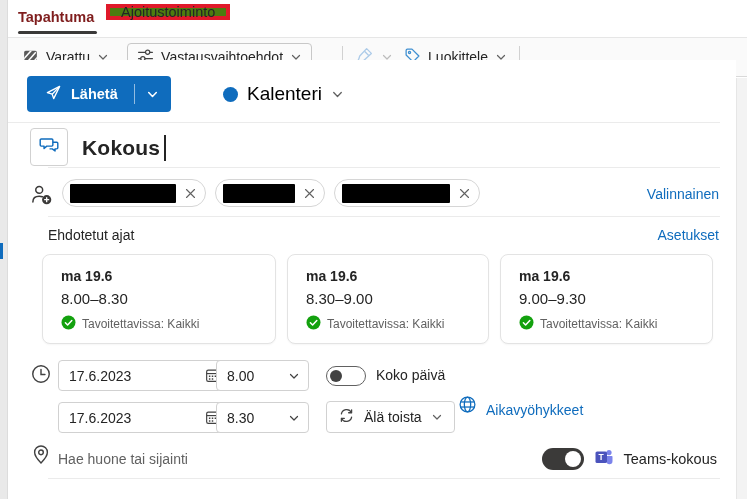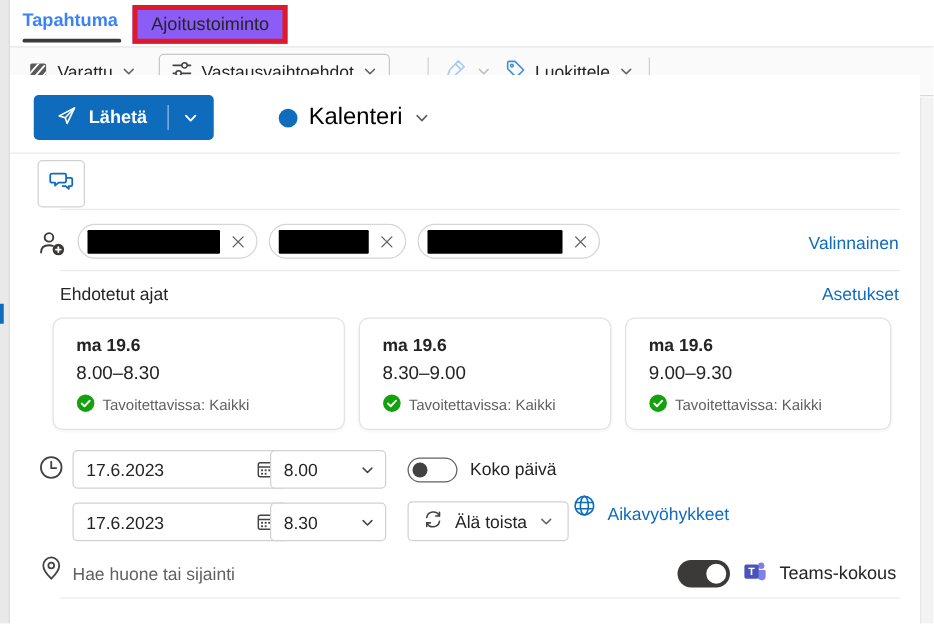--- a/index.html
+++ b/index.html
@@ -6,23 +6,23 @@
   body { font-family: "Liberation Sans", sans-serif; background: #fff; }
   .screen { position: relative; width: 747px; height: 499px; background: #fff; overflow: hidden; color: #242424; }
 
   
   .left-gutter { position: absolute; left: 0; top: 0; width: 8px; height: 499px; background: #e9e9e9; border-right: 1px solid #dcdcdc; }
   .left-accent { position: absolute; left: 0; top: 243px; width: 3px; height: 16px; background: #0f6cbd; }
   .right-gutter { position: absolute; right: 0; top: 78px; width: 11px; height: 421px; background: #f3f3f3; border-left: 1px solid #e6e6e6; }
 
   
   .tabs-row { position: absolute; left: 8px; top: 0; right: 0; height: 37px; background: #fff; }
-  .tab-event { position: absolute; left: 10px; top: 0; height: 28px; line-height: 34px; font-size: 14.5px; font-weight: 700; color: #3b82f6; }
+  .tab-event { position: absolute; left: 10px; top: 0; height: 28px; line-height: 34px; font-size: 14.5px; font-weight: 700; color: #7f1d1d; }
   .tab-underline { position: absolute; left: 10px; top: 31px; width: 79px; height: 3px; background: #3b3a39; border-radius: 2px; }
-  .red-box { position: absolute; left: 98px; top: 4px; height: 31px; border: 4px solid #e0192a; display: flex; align-items: center; padding: 0 11px; background: #8b5cf6; }
+  .red-box { position: absolute; left: 98px; top: 4px; height: 16px; border: 4px solid #e0192a; display: flex; align-items: center; padding: 0 11px; background: #4d7c0f; }
   .tab-scheduling { font-size: 14.5px; color: #242424; white-space: nowrap; }
 
   
   .toolbar { position: absolute; left: 8px; top: 37px; right: 0; height: 40px; background: #fafafa; border-top: 1px solid #e6e6e6; border-bottom: 1px solid #d9d9d9; display: flex; align-items: center; padding-left: 14px; }
   .tb-btn { display: flex; align-items: center; gap: 7px; height: 29px; font-size: 14px; color: #242424; white-space: nowrap; cursor: pointer; }
   .tb-btn.outlined { border: 1px solid #c8c8c8; border-radius: 4px; padding: 0 9px; background: #fbfbfb; }
   .tb-sep { width: 1px; height: 23px; background: #d1d1d1; margin: 0 12px; }
   .chev { display: inline-flex; color: #616161; }
   .chev.light { color: #b9b9b9; }
   .mr16 { margin-right: 18px; }
@@ -224,20 +224,24 @@
 
     <div class="title-iconbox">
       <span>
         <svg width="22" height="22" viewBox="0 0 20 20">
             <g fill="none" stroke="#0f6cbd" stroke-width="1.3" stroke-linejoin="round">
               <path d="M3 4.5 H12.5 a1 1 0 0 1 1 1 V10 a1 1 0 0 1 -1 1 H8 L5.5 13.2 V11 H3 a1 1 0 0 1 -1-1 V5.5 a1 1 0 0 1 1-1 Z"></path>
               <path d="M13.5 7.5 H17 a1 1 0 0 1 1 1 V12.5 a1 1 0 0 1 -1 1 H15.5 V15.5 L13 13.5 H10.5"></path>
             </g>
           </svg>
       </span>
+    </div>
+    <div class="title-text">
+      <span>Kokous</span>
+      <span class="caret-bar"></span>
     </div>
 
     <div class="hsep" style="top:107px; left:40px;"></div>
 
     <span class="att-icon">
       <svg width="23" height="23" viewBox="0 0 20 20">
           <g fill="none" stroke="#3b3a39" stroke-width="1.3" stroke-linecap="round">
             <circle cx="8" cy="6" r="3"></circle>
             <path d="M2.5 16.5 C2.5 12.8 5 11.5 8 11.5 C9 11.5 9.9 11.6 10.7 11.9"></path>
           </g>

